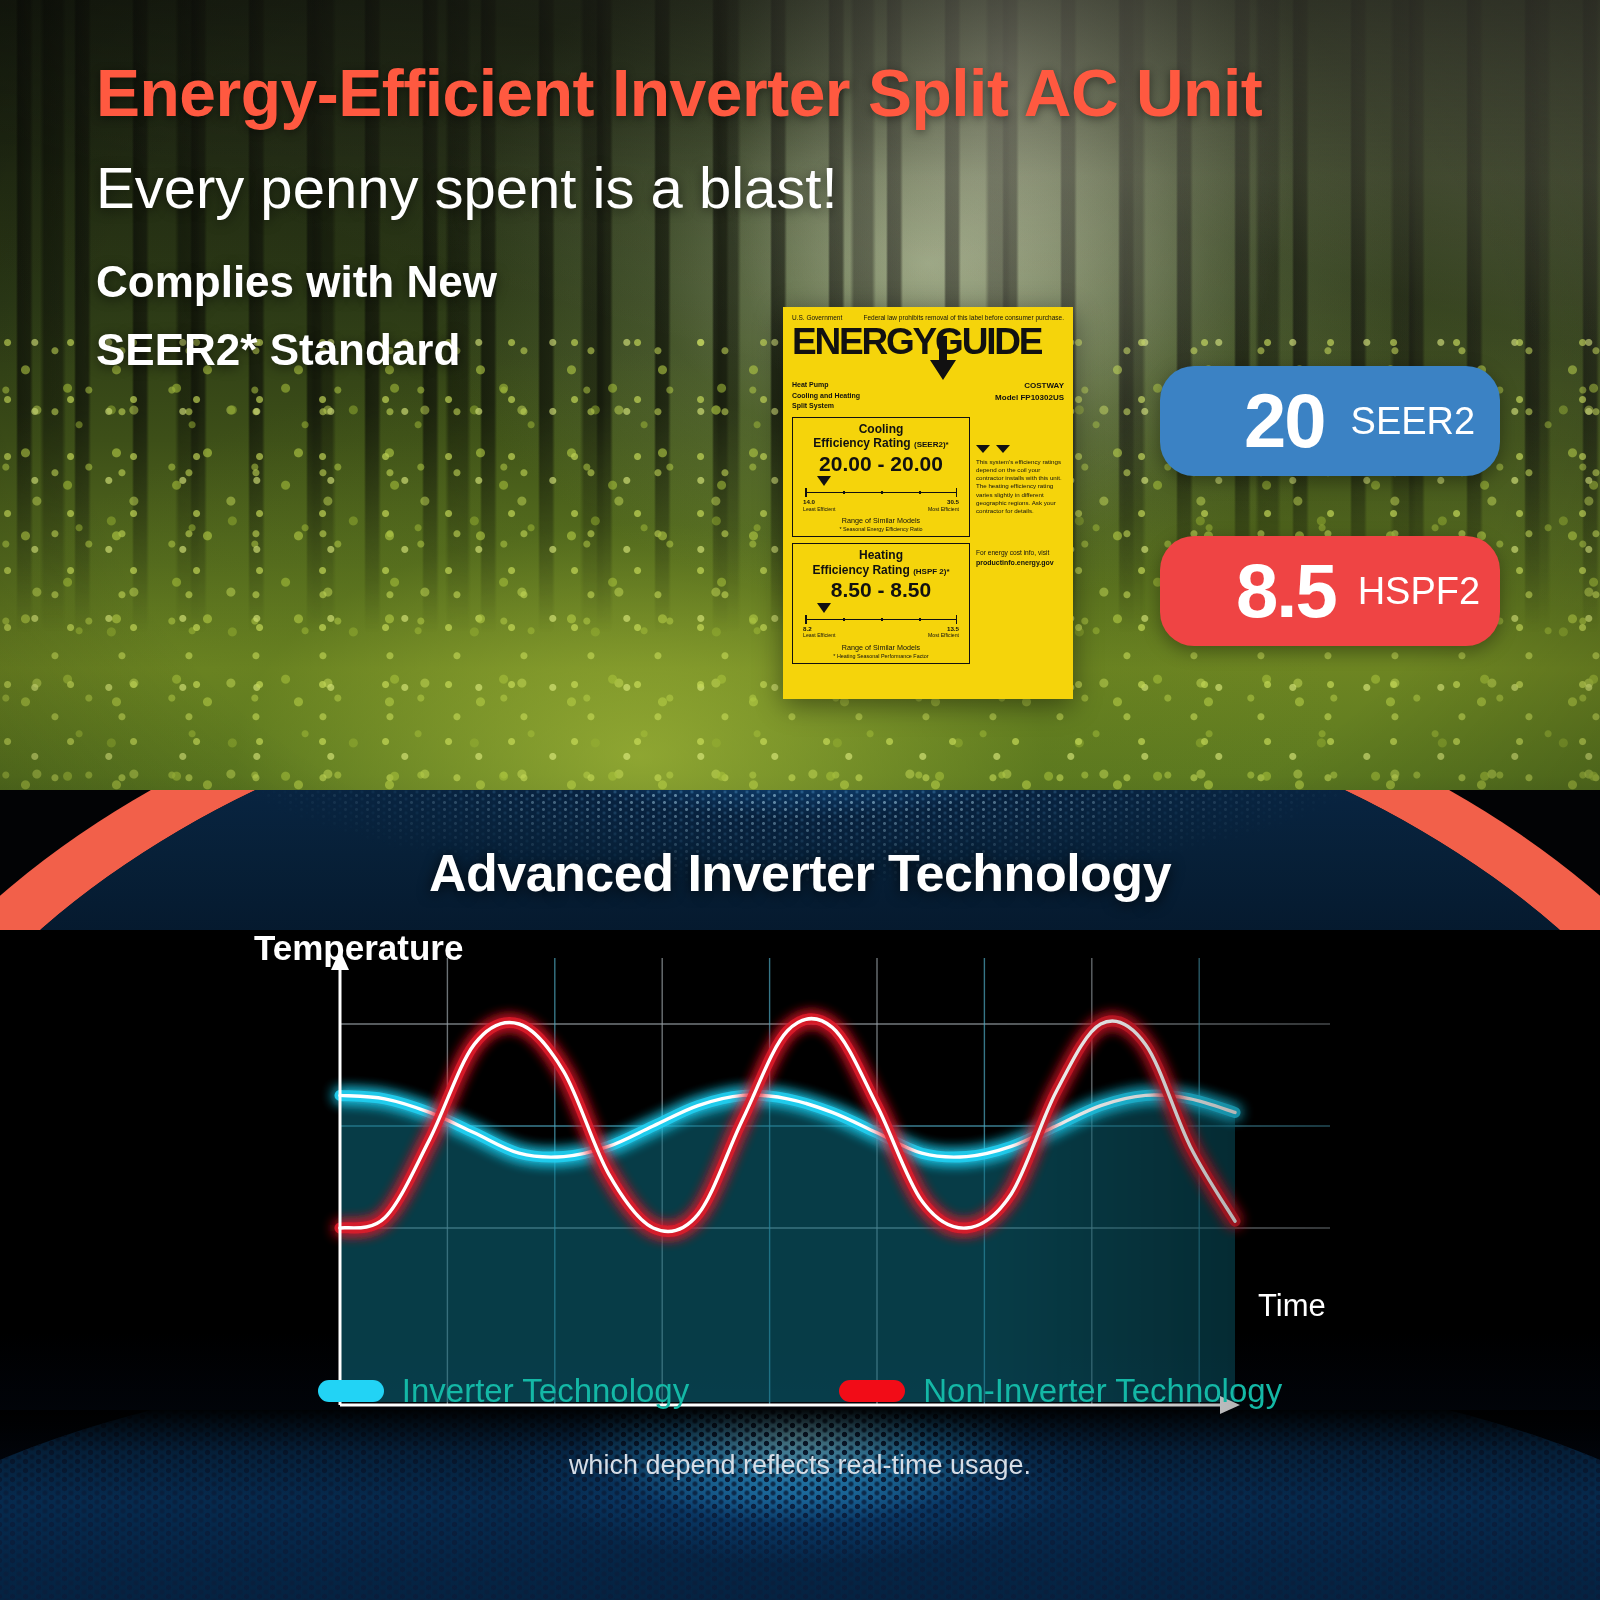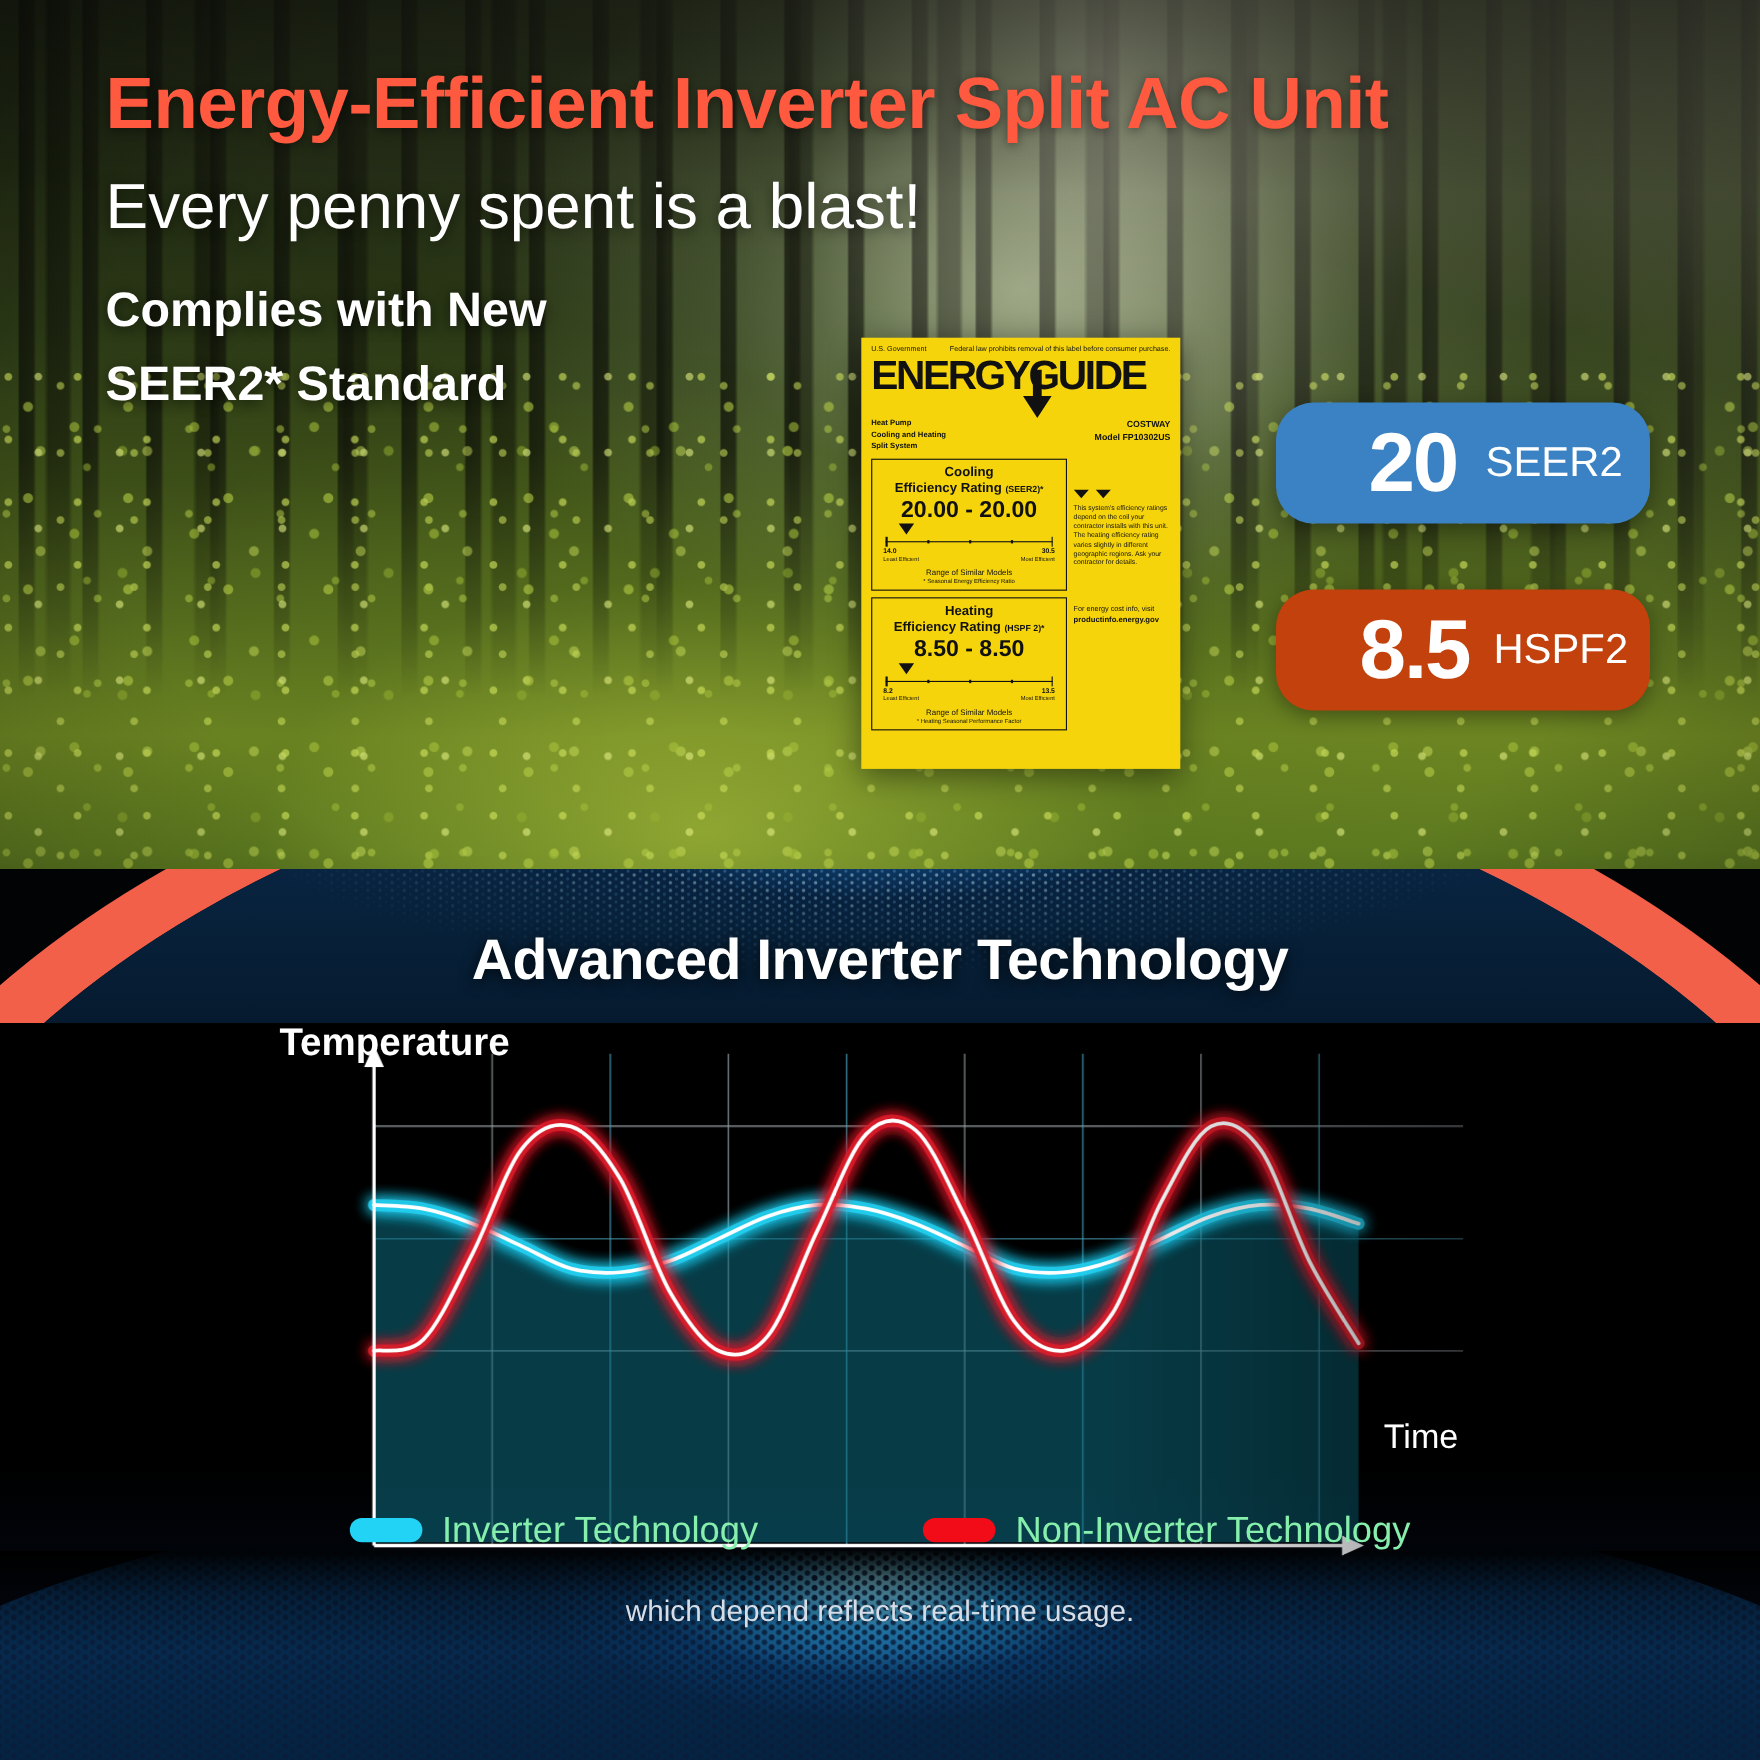--- a/index.html
+++ b/index.html
@@ -122,21 +122,21 @@
   .eg-foot { font-size:5.4px; font-weight:500; margin-top:1px; }
   .eg-cost { font-size:6.6px; line-height:1.35; margin-top:34px; }
   .eg-cost b { font-size:7px; }
 
   
   .pill {
     position:absolute; display:flex; align-items:center;
     border-radius:34px; box-shadow:0 5px 18px rgba(0,0,0,.35);padding-left:32px;
   }
   .pill-seer { left:1160px; top:366px; width:340px; height:110px; background:#3B82C4; }
-  .pill-hspf { left:1160px; top:536px; width:340px; height:110px; background:#c2410c; }
+  .pill-hspf { left:1160px; top:536px; width:340px; height:110px; background:#ef4444; }
   .pill .num {
     color:#fff; font-size:76px; font-weight:800; letter-spacing:-2px;
     line-height:1; margin-left:52px; font-family:"Liberation Sans", sans-serif;
   }
   .pill-hspf .num { margin-left:44px; }
   .pill .lbl { color:#fff; font-size:38px; font-weight:400; margin-left:26px; }
   .pill-hspf .lbl { margin-left:22px; }
 
   
   .dark-pane { position:absolute; left:0; top:790px; width:1600px; height:810px;
@@ -202,21 +202,21 @@
   .chart-wrap { position:absolute; left:0; top:920px; width:1600px; height:430px; }
   .chart-ylabel { position:absolute; left:254px; top:8px; font-size:35px; color:#fff; font-weight:700; }
   .chart-xlabel { position:absolute; left:1258px; top:1290px; font-size:31px; color:#fff; font-weight:400; }
   .chart-svg { position:absolute; left:0; top:0; }
 
   
   .legend { position:absolute; left:0; top:1372px; width:1600px;
     display:flex; justify-content:center; align-items:center; gap:150px; }
   .legend-item { display:flex; align-items:center; gap:18px; }
   .legend-swatch { width:66px; height:22px; border-radius:11px; display:block; }
-  .legend-label { font-size:33px; color:#86efac; font-weight:400; }
+  .legend-label { font-size:33px; color:#14b8a6; font-weight:400; }
 
   
   .footnote { position:absolute; left:0; top:1447px; width:1600px; text-align:center;
     color:#d6dde6; font-size:27px; line-height:1.35; font-weight:400; }
 </style>
 </head>
 <body>
 
 <div id="page">
 

